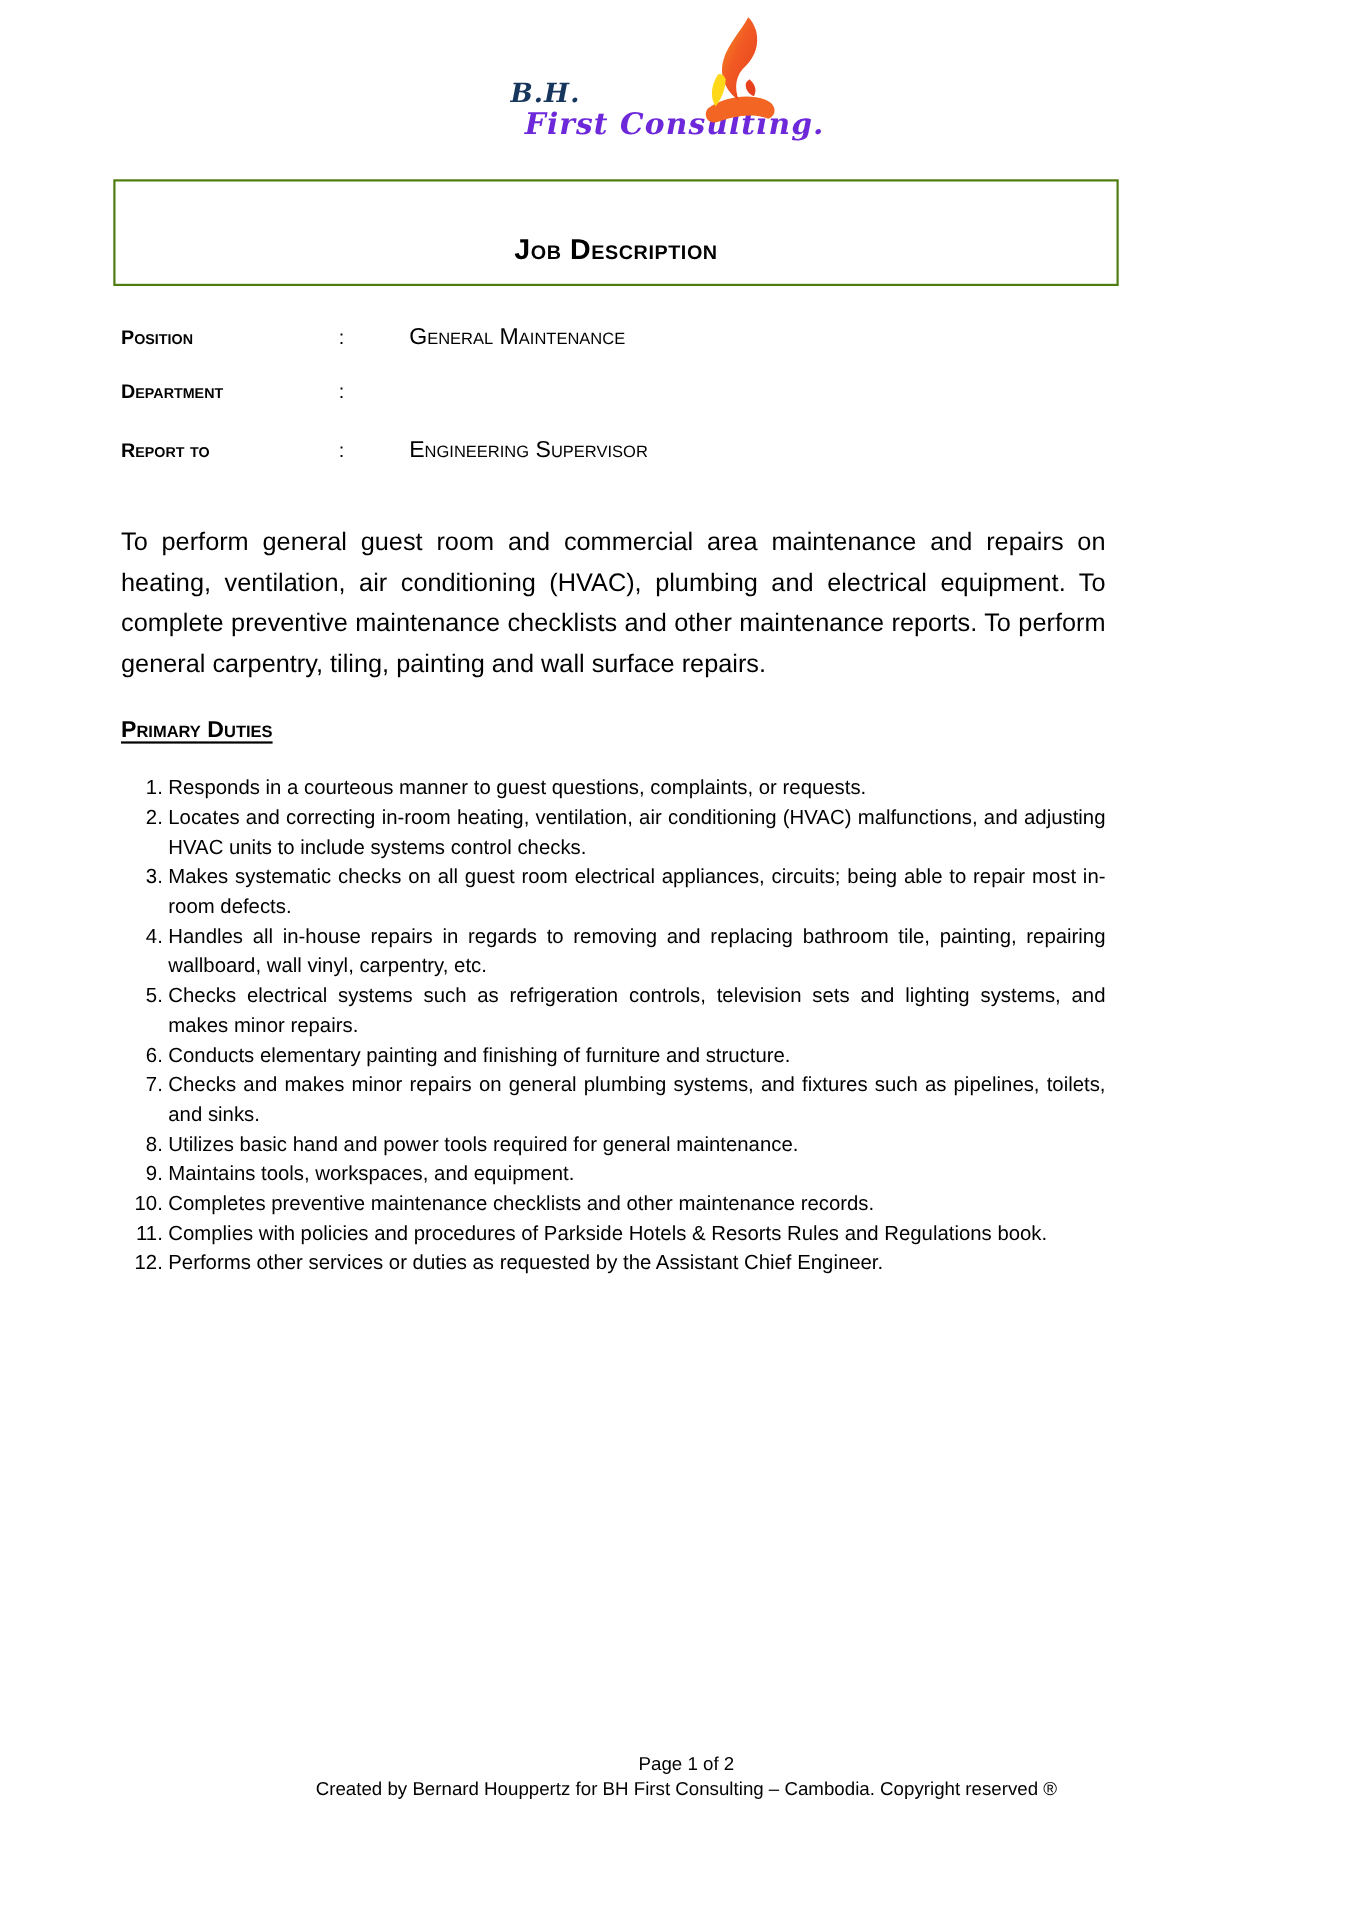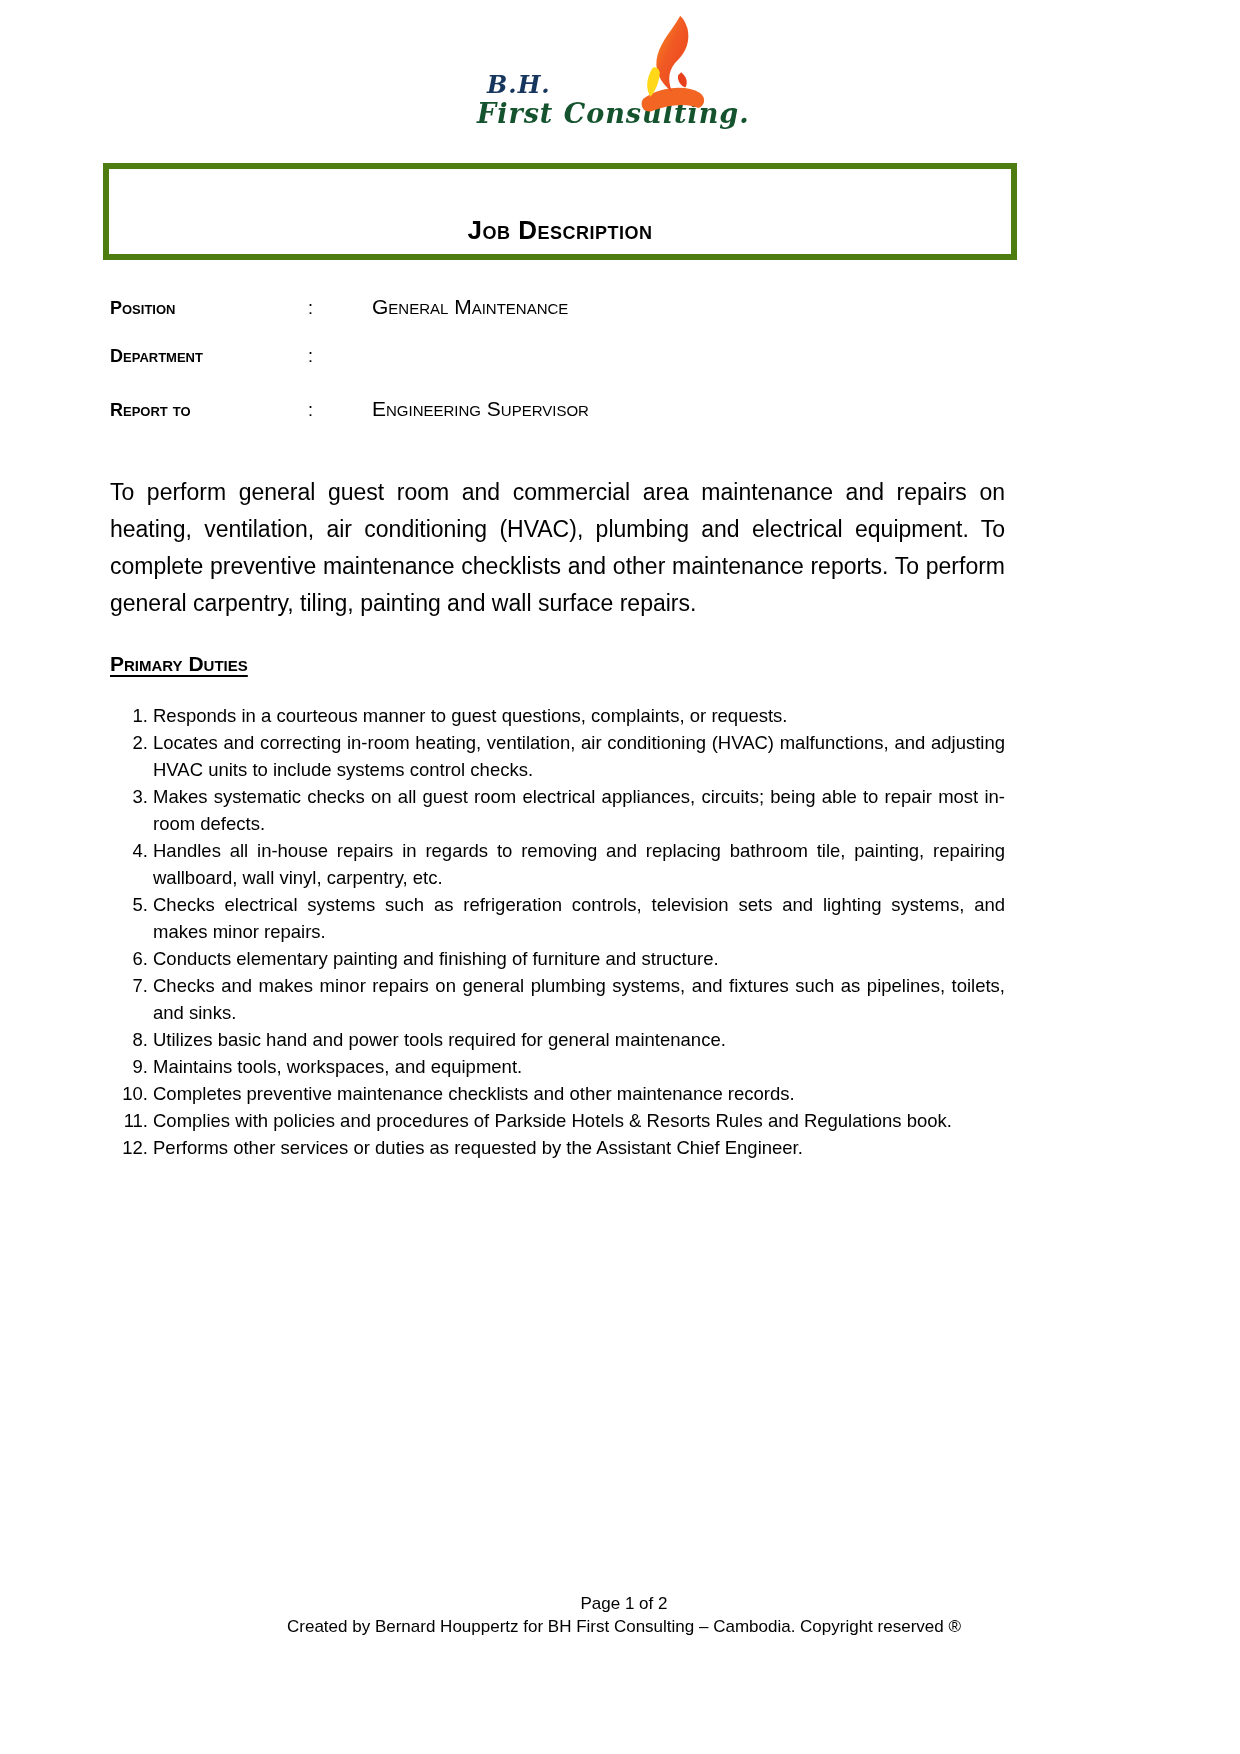--- a/index.html
+++ b/index.html
@@ -8,37 +8,37 @@
     position:relative;
     width:1240px; height:1754px;
     background:#ffffff;
     font-family:"Liberation Sans", sans-serif;
     color:#000000;
     overflow:hidden;
   }
   
   .logo-wrap { position:relative; height:150px; }
   .logo-text-initials {
-    position:absolute; left:487px; top:70px;
+    position:absolute; left:464px; top:70px;
     font-family:"DejaVu Serif", serif;
     font-style:italic; font-weight:bold;
     font-size:24px; color:#17365D; letter-spacing:1px;
   }
   .logo-text-company {
     position:absolute; left:477px; top:98px;
     font-family:"DejaVu Serif", serif;
     font-style:italic; font-weight:bold;
-    font-size:27px; color:#14532d; letter-spacing:1px;
+    font-size:27px; color:#6d28d9; letter-spacing:1px;
   }
   .flame { position:absolute; left:633px; top:14px; width:80px; height:104px; }
   
   .title-box {
     margin-left:103px; margin-top:13px;
     width:914px; height:97px;
-    border:6px solid #4d7c0f;
+    border:2px solid #4d7c0f;
     text-align:center;
     padding-top:46px;
   }
   .doc-title {
     font-variant:small-caps;
     font-weight:bold; font-size:26px; letter-spacing:0.5px;
   }
   
   .meta { margin:35px 0 0 110px; }
   .meta-row {

